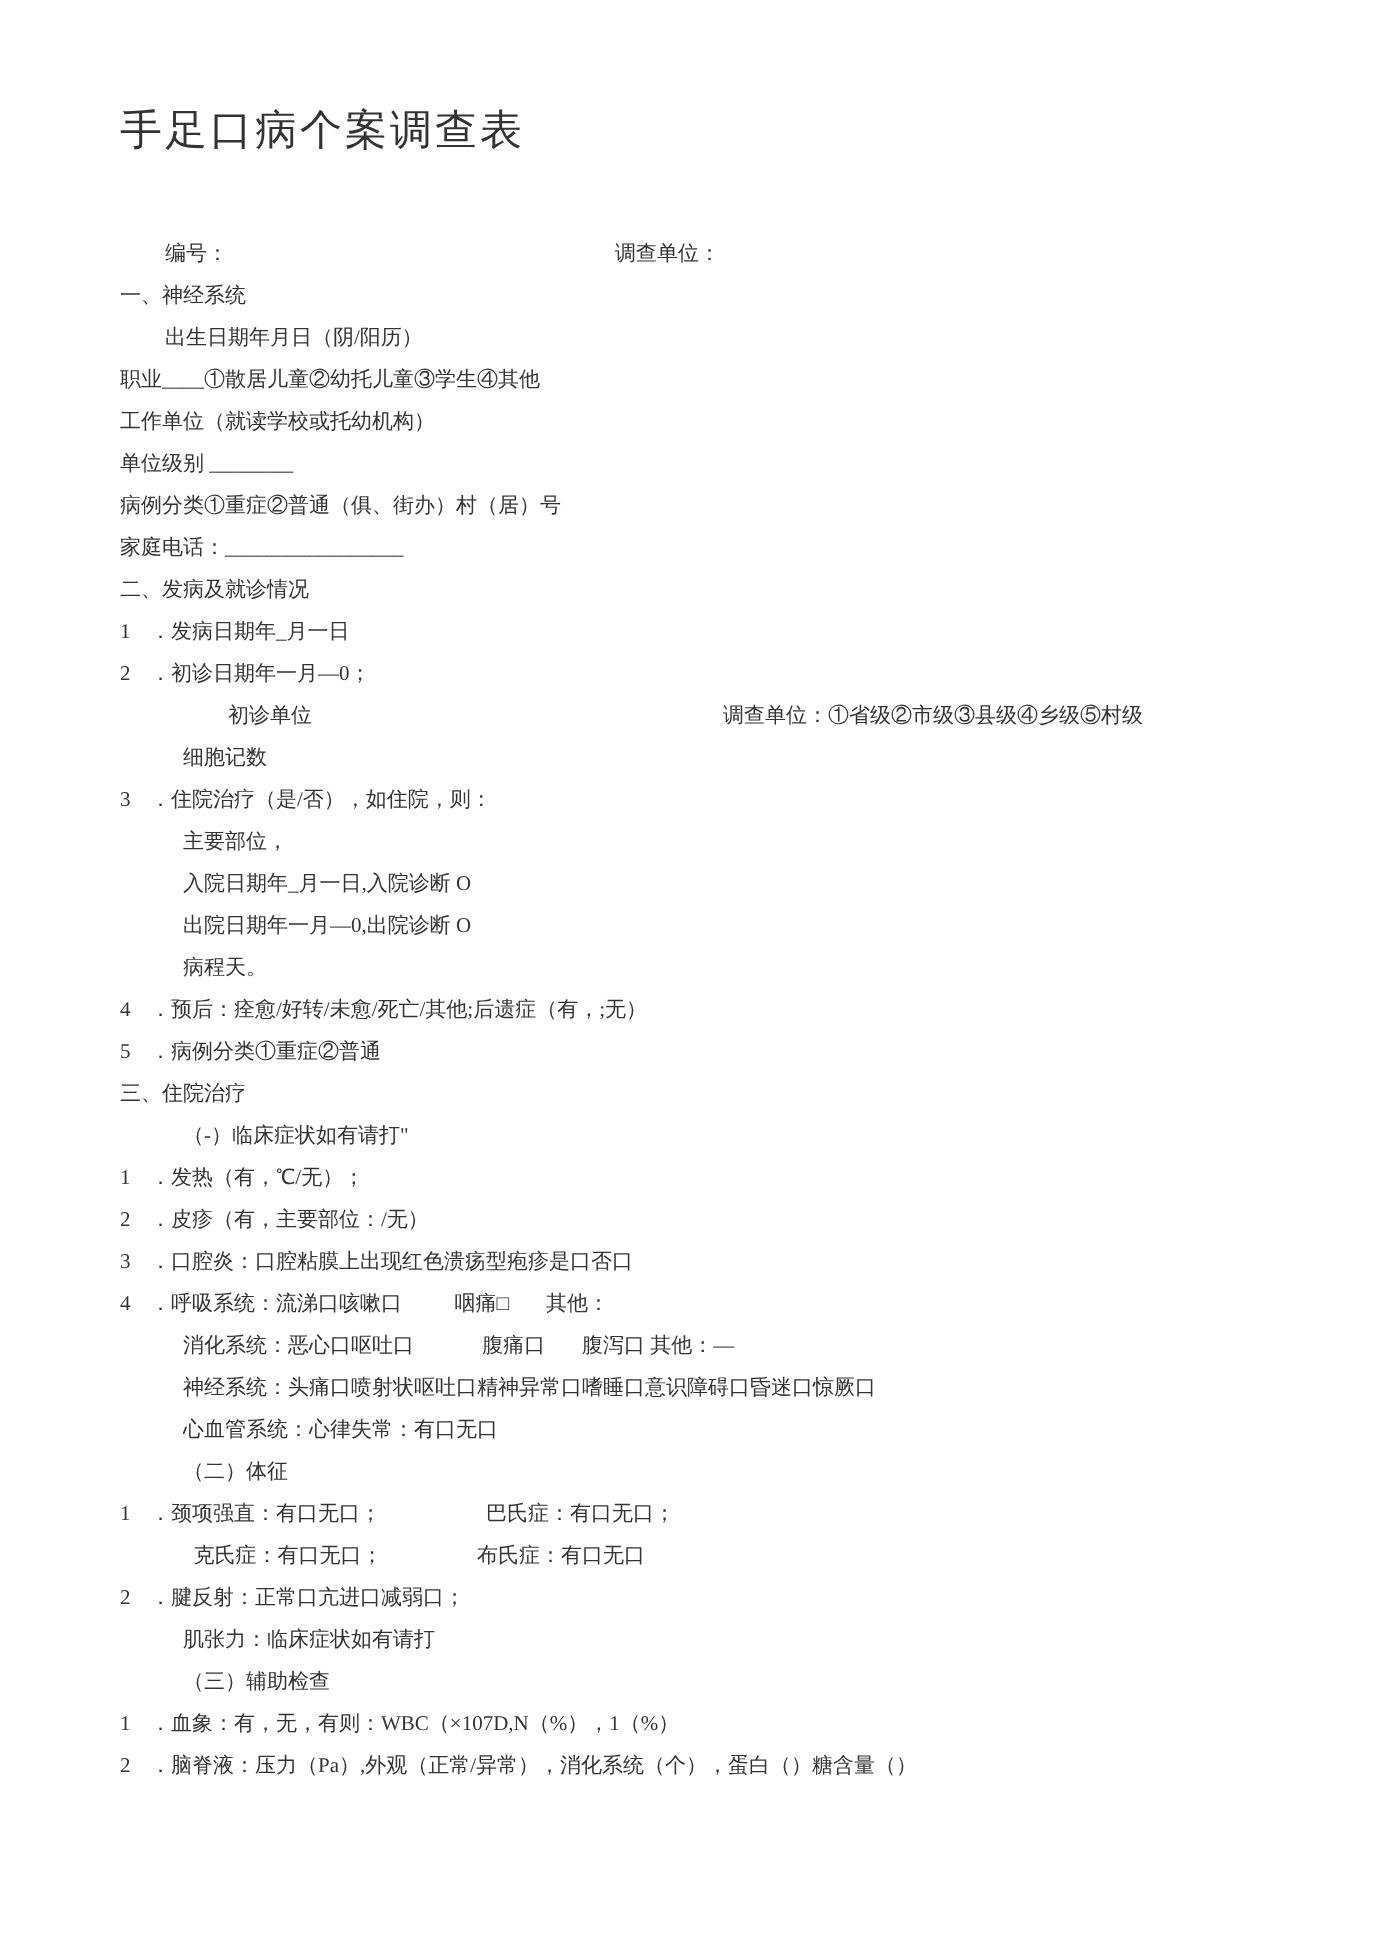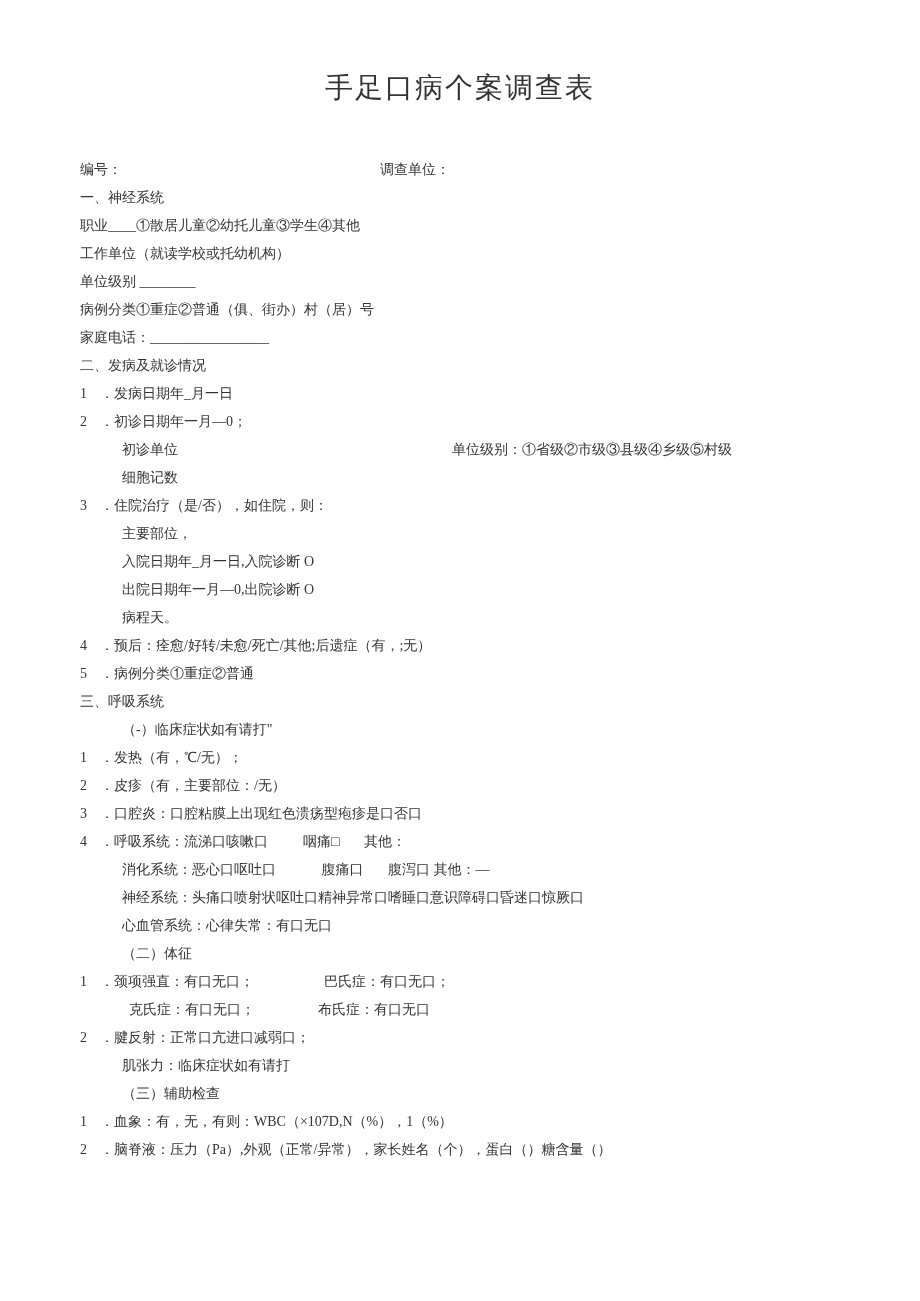--- a/index.html
+++ b/index.html
@@ -7,80 +7,80 @@
     padding: 60px 80px;
     font-family: "SimSun", "宋体", serif;
     font-size: 14px;
     line-height: 2;
     color: #333;
     background: #fff;
     width: 920px;
     box-sizing: border-box;
   }
   h1 {
-    text-align: center;
     font-size: 28px;
     font-weight: normal;
     font-family: "SimSun", "宋体", serif;
     margin: 0 0 40px 0;
     letter-spacing: 2px;
   }
   .row { white-space: pre; }
-  .first-row { display: flex; }
+  .first-row { display: flex; margin-left: 30px; }
   .first-row .left { flex: 0 0 300px; }
   .indent { padding-left: 42px; }
   .num { display: inline-block; width: 20px; }
 </style>
 </head>
 <body>
 
 <h1>手足口病个案调查表</h1>
 
 <div class="first-row">
   <span class="left">编号：</span>
   <span>调查单位：</span>
 </div>
 
 <div>一、神经系统</div>
 
 <div class="first-row">
+  <span>出生日期年月日（阴/阳历）</span>
 </div>
 
 <div>职业____①散居儿童②幼托儿童③学生④其他</div>
 <div>工作单位（就读学校或托幼机构）</div>
 <div>单位级别 ________</div>
 <div>病例分类①重症②普通（俱、街办）村（居）号</div>
 <div>家庭电话：_________________</div>
 
 <div>二、发病及就诊情况</div>
 
 <div><span class="num">1</span><span>．发病日期年_月一日</span></div>
 <div><span class="num">2</span><span>．初诊日期年一月—0；</span></div>
 <div class="first-row indent">
   <span style="flex:0 0 330px">初诊单位</span>
-  <span>单位级别：①省级②市级③县级④乡级⑤村级</span>
+  <span>调查单位：①省级②市级③县级④乡级⑤村级</span>
 </div>
 <div class="indent">细胞记数</div>
 <div><span class="num">3</span><span>．住院治疗（是/否），如住院，则：</span></div>
 <div class="indent">主要部位，</div>
 <div class="indent">入院日期年_月一日,入院诊断 O</div>
 <div class="indent">出院日期年一月—0,出院诊断 O</div>
 <div class="indent">病程天。</div>
 <div><span class="num">4</span><span>．预后：痊愈/好转/未愈/死亡/其他;后遗症（有，;无）</span></div>
 <div><span class="num">5</span><span>．病例分类①重症②普通</span></div>
 
-<div>三、呼吸系统</div>
+<div>三、住院治疗</div>
 <div class="indent">（-）临床症状如有请打"</div>
 <div><span class="num">1</span><span>．发热（有，℃/无）；</span></div>
 <div><span class="num">2</span><span>．皮疹（有，主要部位：/无）</span></div>
 <div><span class="num">3</span><span>．口腔炎：口腔粘膜上出现红色溃疡型疱疹是口否口</span></div>
 <div class="row"><span class="num">4</span><span>．呼吸系统：流涕口咳嗽口          咽痛□       其他：</span></div>
 <div class="row indent">消化系统：恶心口呕吐口             腹痛口       腹泻口 其他：—</div>
 <div class="indent">神经系统：头痛口喷射状呕吐口精神异常口嗜睡口意识障碍口昏迷口惊厥口</div>
 <div class="indent">心血管系统：心律失常：有口无口</div>
 <div class="indent">（二）体征</div>
 <div class="row"><span class="num">1</span><span>．颈项强直：有口无口；                    巴氏症：有口无口；</span></div>
 <div class="row indent">  克氏症：有口无口；                  布氏症：有口无口</div>
 <div><span class="num">2</span><span>．腱反射：正常口亢进口减弱口；</span></div>
 <div class="indent">肌张力：临床症状如有请打</div>
 <div class="indent">（三）辅助检查</div>
 <div><span class="num">1</span><span>．血象：有，无，有则：WBC（×107D,N（%），1（%）</span></div>
-<div><span class="num">2</span><span>．脑脊液：压力（Pa）,外观（正常/异常），家长姓名（个），蛋白（）糖含量（）</span></div>
+<div><span class="num">2</span><span>．脑脊液：压力（Pa）,外观（正常/异常），消化系统（个），蛋白（）糖含量（）</span></div>
 
 </body></html>

